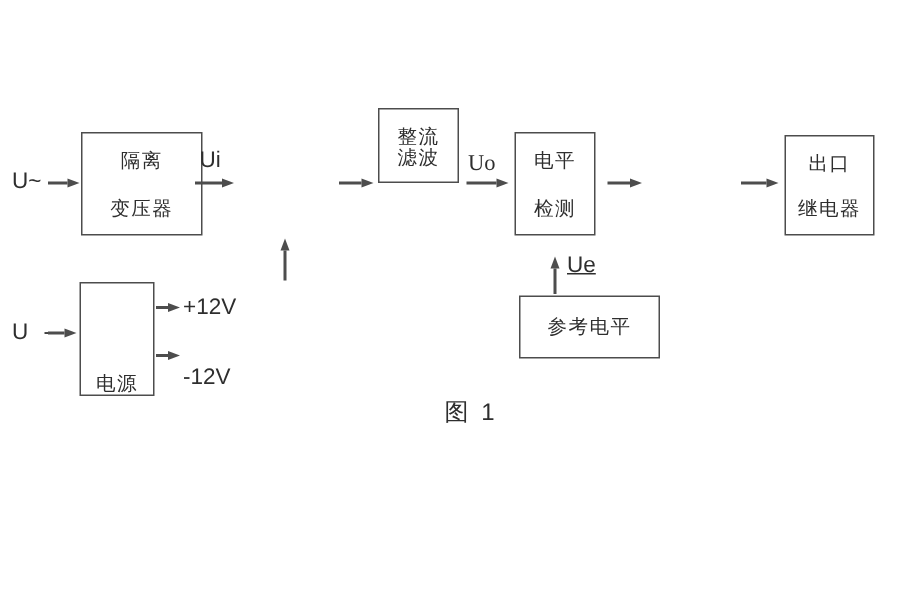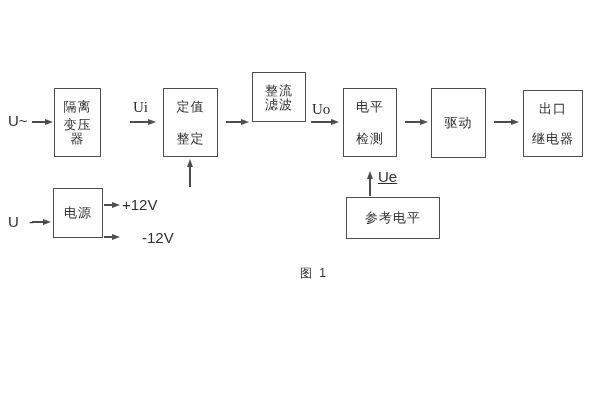--- a/index.html
+++ b/index.html
@@ -60,86 +60,79 @@
     border-right:3.5px solid transparent;
   }
   .lbl{
     position:absolute;
     font-size:15px;
     line-height:16px;
     white-space:nowrap;
   }
   .caption{
     position:absolute;
-    font-size:12px;
+    font-size:16px;
     letter-spacing:2px;
     text-align:center;
   }
 </style>
 </head>
 <body>
 
 <div class="stage">
 
   <span class="lbl" style="left:8px;top:113px;">U~</span>
   <div class="hline head-r" style="left:32px;top:121px;width:13px;"></div>
 
-  <div class="box two" style="left:54px;top:88px;width:47px;height:69px;">
+  <div class="box two" style="left:54px;top:88px;width:81px;height:69px;">
     <span>隔离</span>
     <span>变压器</span>
   </div>
 
-  <span class="lbl" style="left:133px;top:99px;font-family:Liberation Serif, serif;">Ui</span>
+  <span class="lbl" style="left:133px;top:99px;">Ui</span>
   <div class="hline head-r" style="left:130px;top:121px;width:18px;"></div>
 
-  <div class="box two" style="left:163px;top:88px;width:55px;height:69px;">
-    <span>定值</span>
-    <span>整定</span>
-  </div>
 
   <div class="hline head-r" style="left:226px;top:121px;width:15px;"></div>
 
   <div class="box two" style="left:252px;top:72px;width:54px;height:50px;">
     <span>整流</span>
     <span>滤波</span>
   </div>
 
   <span class="lbl" style="left:312px;top:101px;font-family:Liberation Serif, serif;">Uo</span>
   <div class="hline head-r" style="left:311px;top:121px;width:20px;"></div>
 
   <div class="box two" style="left:343px;top:88px;width:54px;height:69px;justify-content:space-between;">
     <span>电平</span>
     <span>检测</span>
   </div>
 
   <div class="hline head-r" style="left:405px;top:121px;width:15px;"></div>
 
-  <div class="box" style="left:431px;top:88px;width:55px;height:70px;">
-    <span>驱动</span>
-  </div>
 
   <div class="hline head-r" style="left:494px;top:121px;width:17px;"></div>
 
   <div class="box two" style="left:523px;top:90px;width:60px;height:67px;">
     <span>出口</span>
     <span>继电器</span>
   </div>
 
   <span class="lbl" style="left:8px;top:214px;letter-spacing:3px;">U -</span>
   <div class="hline head-r" style="left:32px;top:221px;width:11px;"></div>
 
-  <div class="box" style="left:53px;top:188px;width:50px;height:50px;">
+  <div class="box" style="left:53px;top:188px;width:50px;height:76px;justify-content:flex-end;">
     <span>电源</span>
   </div>
 
   <div class="hline head-r" style="left:104px;top:204px;width:8px;"></div>
   <span class="lbl" style="left:122px;top:197px;">+12V</span>
 
   <div class="hline head-r" style="left:104px;top:236px;width:8px;"></div>
-  <span class="lbl" style="left:122px;top:230px;margin-left:20px;">-12V</span>
+  <span class="lbl" style="left:122px;top:244px;">-12V</span>
 
 
   <div class="vline head-t" style="left:189px;top:167px;height:20px;"></div>
 
   <div class="box" style="left:329px;top:197px;width:94px;height:42px;margin-left:17px;">
     <span>参考电平</span>
   </div>
 
   <div class="vline head-t" style="left:369px;top:179px;height:17px;"></div>
   <span class="lbl" style="left:378px;top:169px;text-decoration:underline;">Ue</span>

